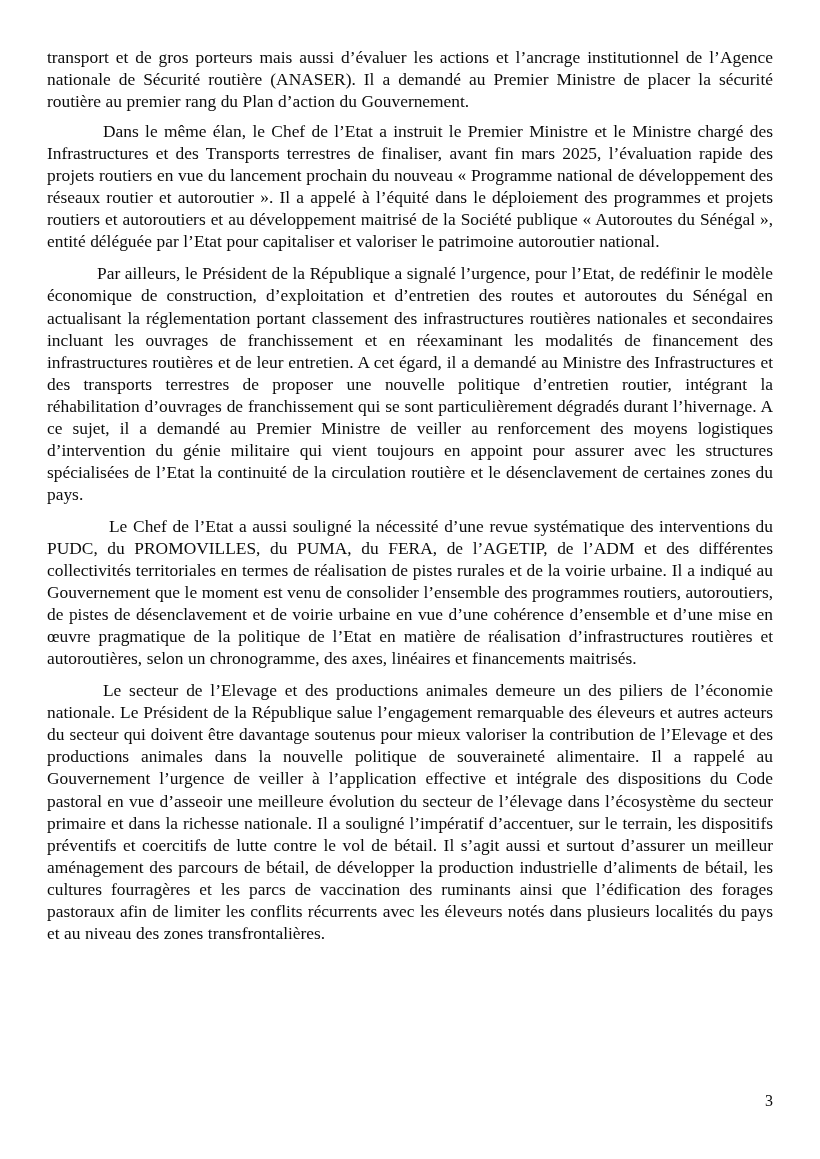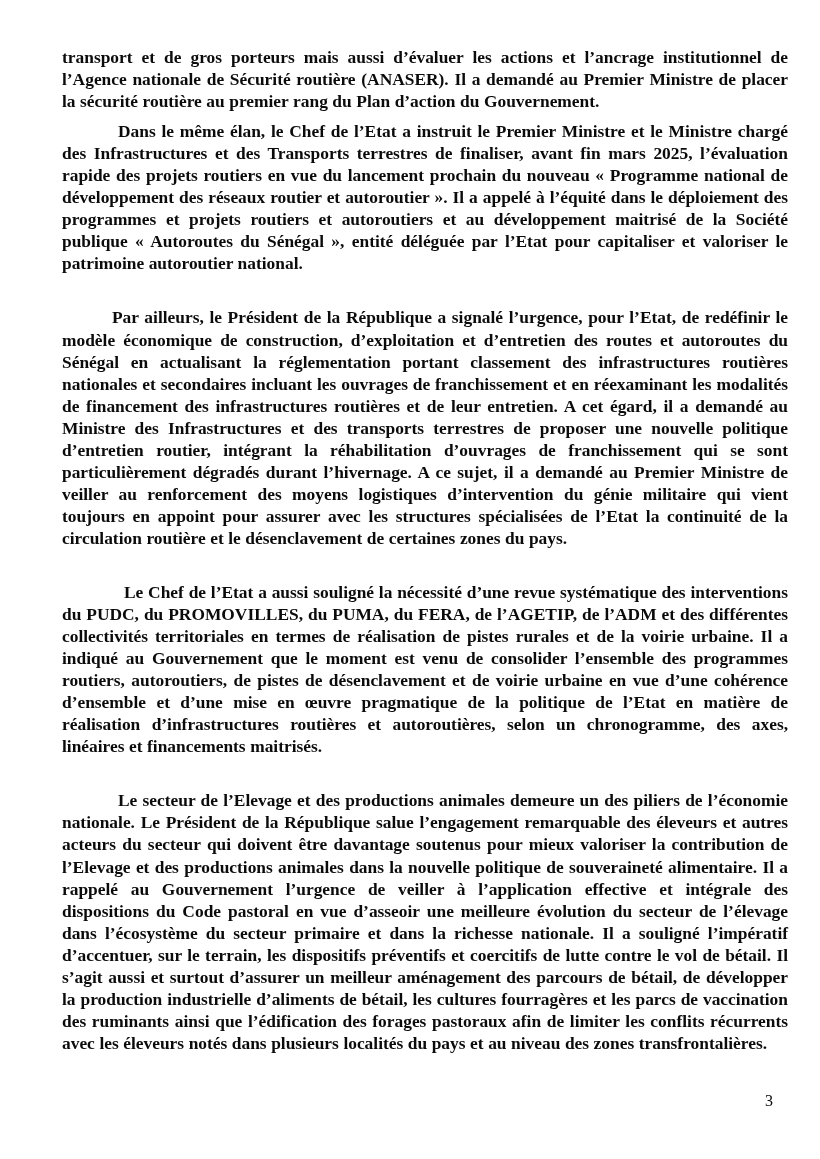--- a/index.html
+++ b/index.html
@@ -12,38 +12,37 @@
     position: relative;
     width: 820px;
     height: 1159px;
     background: #ffffff;
     margin: 0 auto;
     overflow: hidden;
     box-sizing: border-box;
   }
   .body-area {
     position: absolute;
-    left: 62px;
+    left: 47px;
     top: 46px;
     width: 726px;
-    font-weight: bold;
   }
   p.para {
     margin: 0 0 0 0;
     font-family: "Liberation Serif", "DejaVu Serif", serif;
     font-size: 17.4px;
     line-height: 22.05px;
     color: #0b0b0b;
     text-align: justify;
     text-justify: inter-word;
     -webkit-hyphens: none;
     hyphens: none;
     word-spacing: 0.2px;
   }
-  p.para.gap-sm { margin-top: 32px; }
+  p.para.gap-sm { margin-top: 10px; }
   p.para.gap-md { margin-top: 8px; }
   p.para.gap-none { margin-top: 0; }
   p.indent-0  { text-indent: 0; }
   p.indent-50 { text-indent: 50px; }
   p.indent-56 { text-indent: 56px; }
   p.indent-62 { text-indent: 62px; }
   .page-number {
     position: absolute;
     right: 47px;
     top: 1092px;

